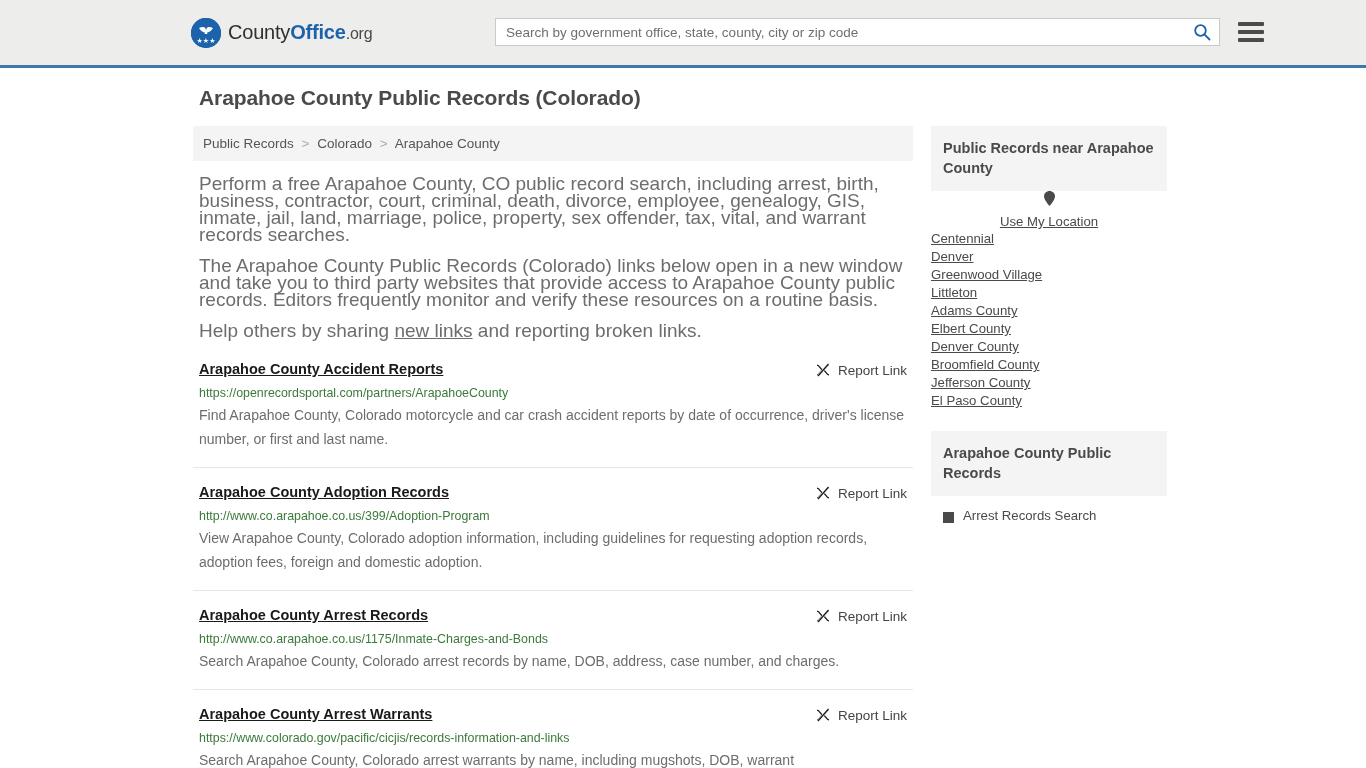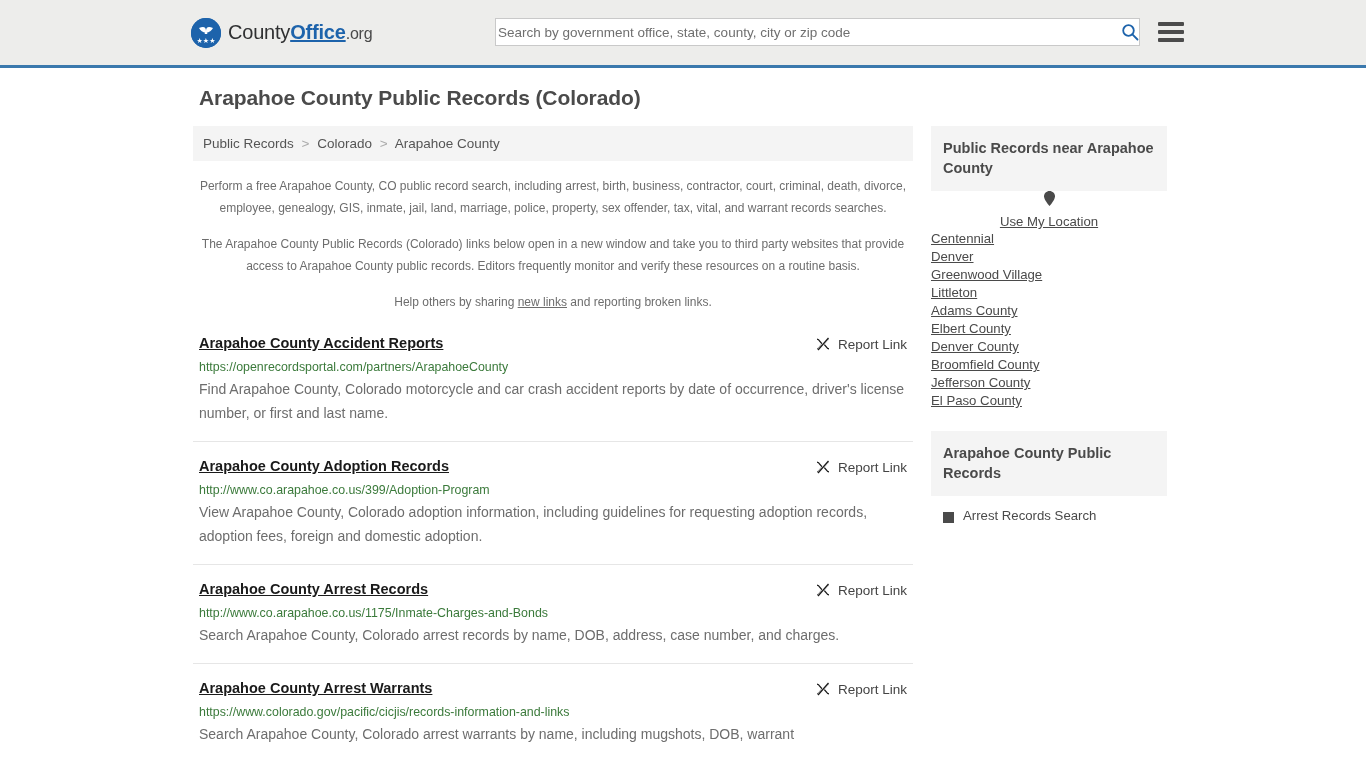--- a/index.html
+++ b/index.html
@@ -37,39 +37,39 @@
     display: flex;
     align-items: center;
     justify-content: center;
   }
   .logo-text {
     font-size: 20px;
     color: #2f3031;
     letter-spacing: -0.2px;
     white-space: nowrap;
   }
-  .logo-text .b { color: #1d63ab; font-weight: bold; text-decoration: underline; }
+  .logo-text .b { color: #1d63ab; font-weight: bold; }
   .logo-text .county { font-weight: normal; }
   .logo-text .org { font-size: 16px; color: #4a4a4a; }
 
   .search-area {
     position: absolute;
     left: 495px;
     top: 18px;
     display: flex;
     align-items: center;
   }
   .search-box {
-    width: 645px;
+    width: 725px;
     height: 28px;
     background: #ffffff;
     border: 1px solid #c9c9c9;
     display: flex;
     align-items: center;
-    padding: 0 0;
+    padding: 0 8px;
   }
   .search-box input {
     border: none;
     outline: none;
     flex: 1;
     font-family: "Liberation Sans", sans-serif;
     font-size: 13.5px;
     color: #333;
     background: transparent;
   }
@@ -127,25 +127,24 @@
     color: #777;
   }
   .breadcrumb a {
     color: #555;
     text-decoration: none;
   }
   .breadcrumb .sep { color: #aaa; margin: 0 4px; }
 
   
   .intro p {
-    font-size: 12px;
-    line-height: 22px;
+    font-size: 19px;
+    line-height: 17px;
     color: #6d6d6d;
     margin: 14px 6px 0 6px;
-    text-align: center;
   }
   .intro p.first { margin-top: 14px; }
   .intro a.newlinks {
     color: #6d6d6d;
     text-decoration: underline;
   }
 
   
   .records { margin-top: 22px; }
   .record {

